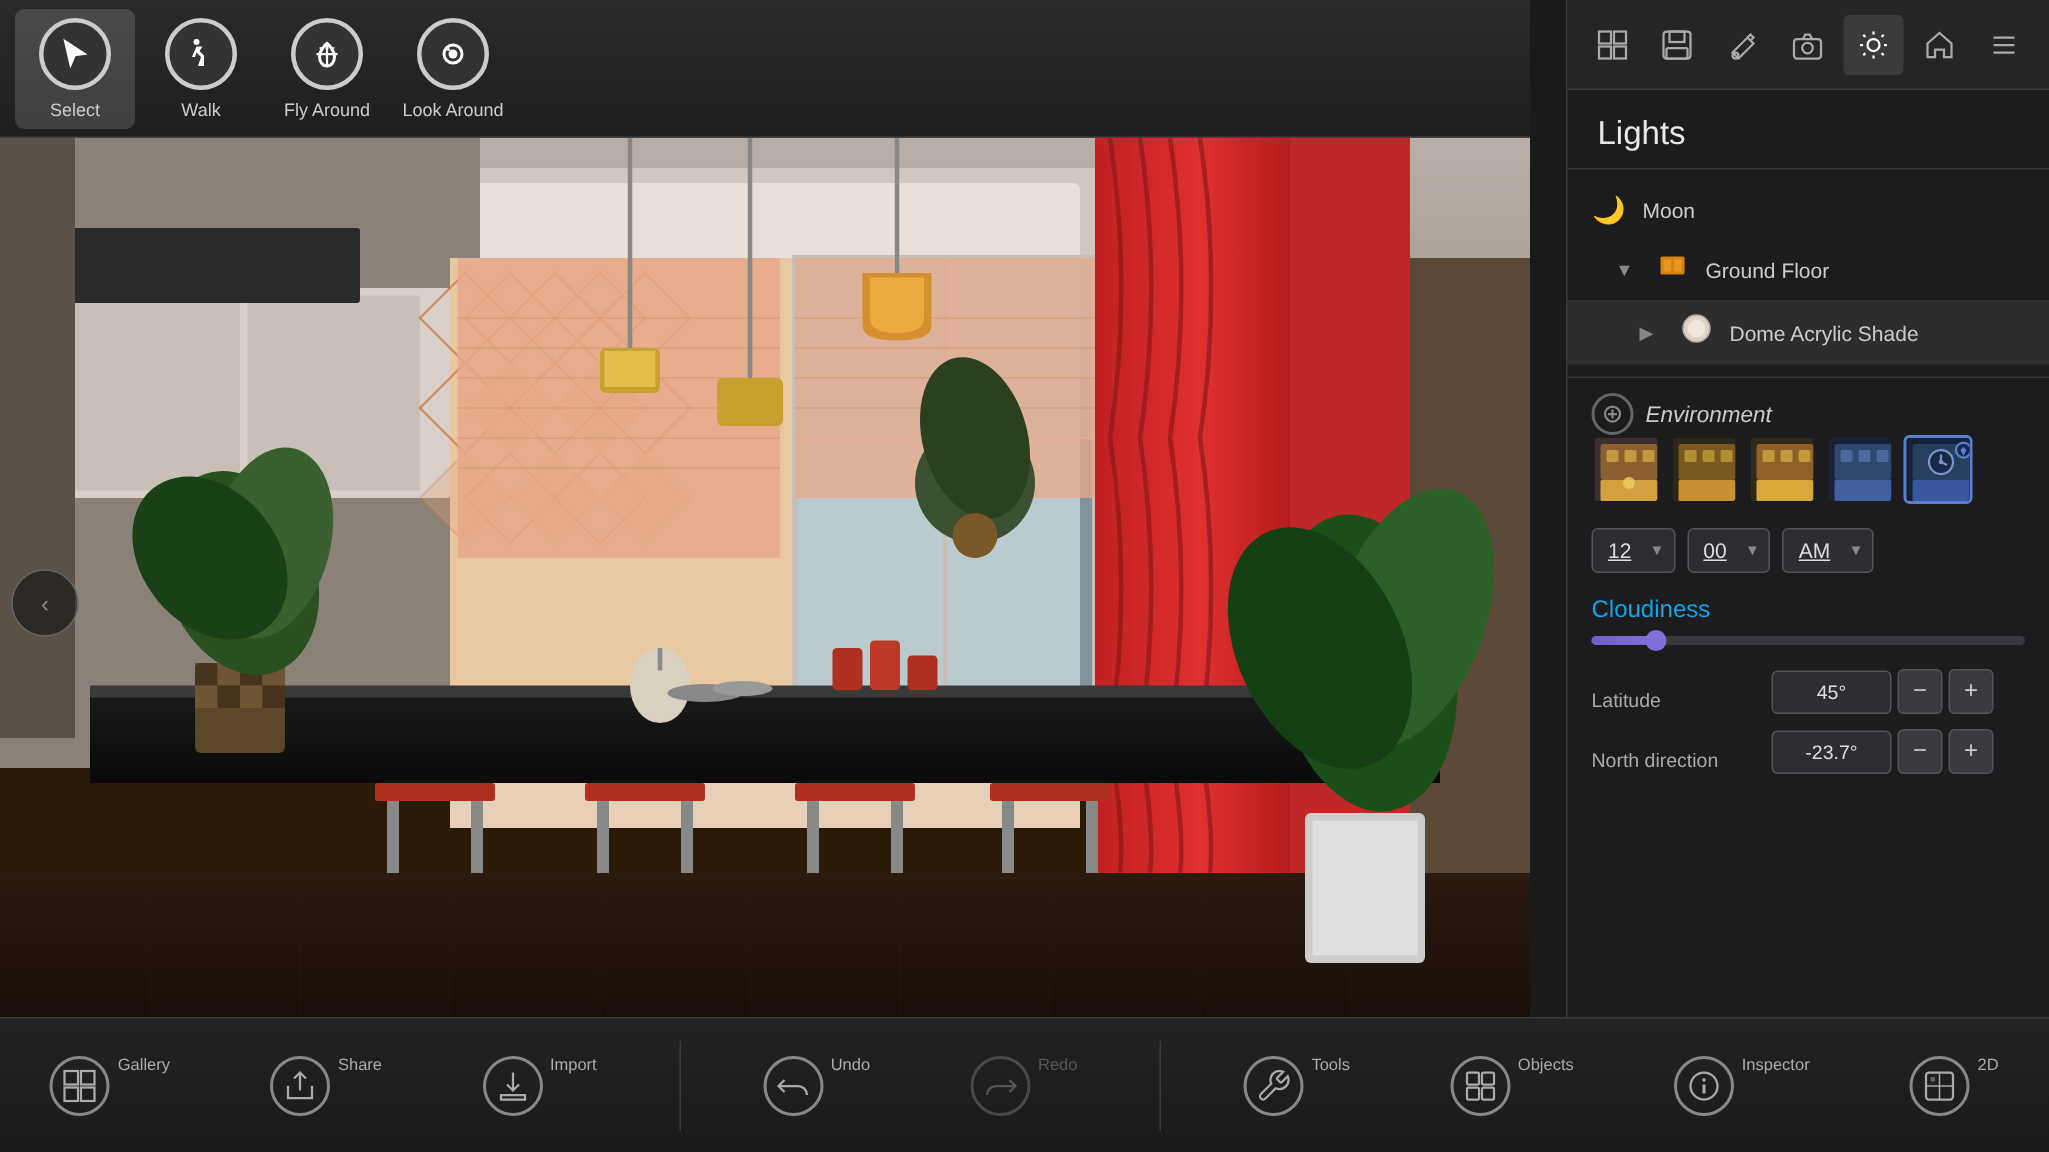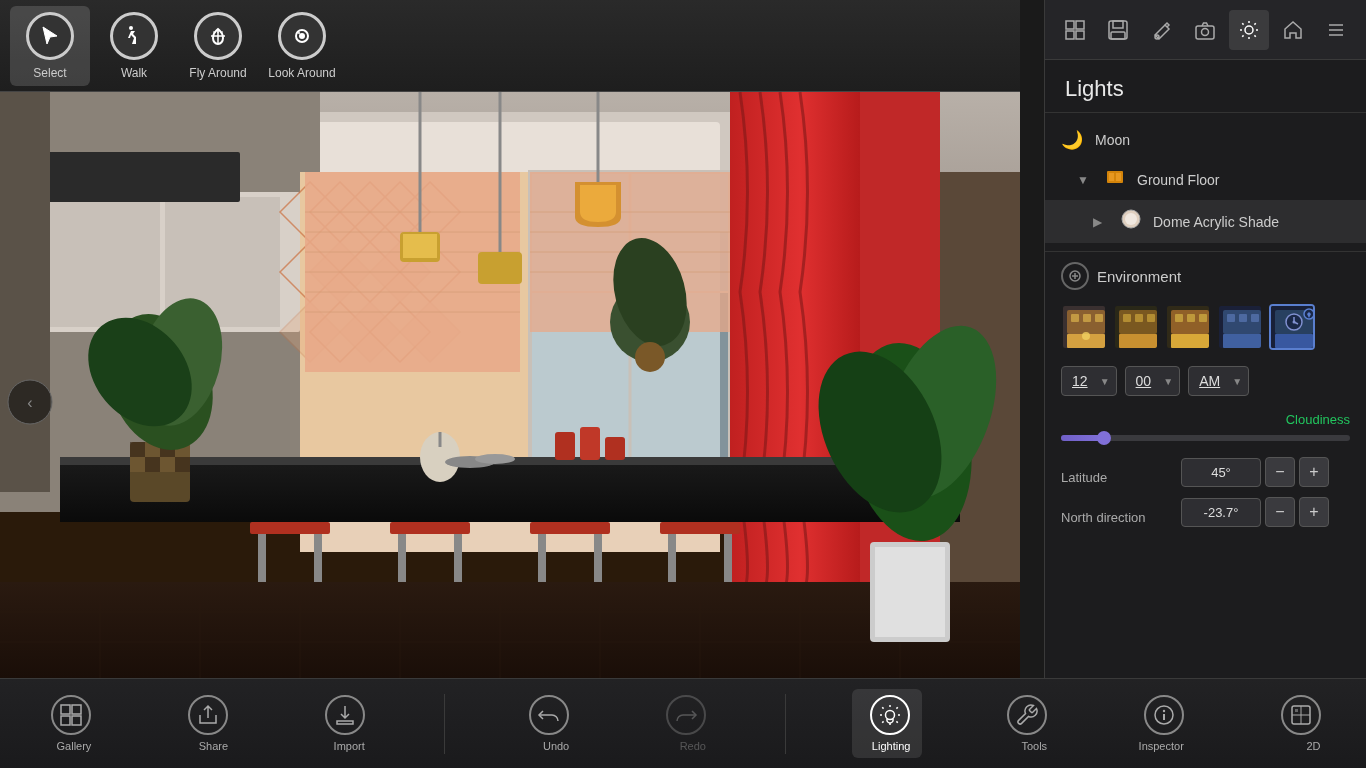--- a/index.html
+++ b/index.html
@@ -146,22 +146,22 @@
     }
 
     
     #environment-section {
       padding: 10px 16px;
     }
     .env-header {
       display: flex;
       align-items: center;
       gap: 8px;
-      margin-bottom: 14px;
       cursor: pointer;
+      font-style: italic;
     }
     .env-header-circle {
       width: 28px;
       height: 28px;
       border-radius: 50%;
       border: 2px solid #666;
       display: flex;
       align-items: center;
       justify-content: center;
       font-size: 14px;
@@ -214,24 +214,23 @@
       right: 6px;
       font-size: 10px;
       color: #888;
     }
 
     
     .cloudiness-section {
       margin-bottom: 16px;
     }
     .cloudiness-label {
-      font-size: 13px;
-      color: #22c55e;
+      font-size: 16px;
+      color: #0ea5e9;
       margin-bottom: 8px;
-      text-align: right;
     }
     .slider-track {
       width: 100%;
       height: 6px;
       background: #3a3a3e;
       border-radius: 3px;
       position: relative;
       cursor: pointer;
     }
     .slider-fill {
@@ -298,22 +297,22 @@
       height: 90px;
       background: linear-gradient(to bottom, #222224, #1a1a1c);
       display: flex;
       align-items: center;
       justify-content: space-around;
       border-top: 1px solid #3a3a3a;
       z-index: 10;
     }
     .bottom-btn {
       display: flex;
-      flex-direction: column;
-      align-items: flex-end;
+      flex-direction: row;
+      align-items: flex-start;
       justify-content: center;
       gap: 5px;
       cursor: pointer;
       padding: 6px 12px;
       border-radius: 6px;
       min-width: 70px;
     }
     .bottom-btn.active { background: rgba(255,255,255,0.1); }
     .bottom-btn .btn-icon {
       width: 40px;
@@ -828,40 +827,41 @@
       <svg width="24" height="24" viewBox="0 0 24 24" fill="none">
         <path d="M18 8L22 12L18 16" stroke="#aaa" stroke-width="1.5"></path>
         <path d="M22 12H9C5.7 12 3 14.7 3 18" stroke="#aaa" stroke-width="1.5" fill="none"></path>
       </svg>
     </div>
     <span>Redo</span>
   </div>
 
   <div class="bottom-separator"></div>
 
-  <div class="bottom-btn active">
-    <div class="btn-icon" style="border-color: #fff;">
-      <svg width="24" height="24" viewBox="0 0 24 24" fill="none">
-        <path d="M12 2V4M12 20V22M4 12H2M22 12H20M5.6 5.6L4.2 4.2M18.4 5.6L19.8 4.2M5.6 18.4L4.2 19.8M18.4 18.4L19.8 19.8" stroke="#fff" stroke-width="1.5"></path>
-        <circle cx="12" cy="12" r="4.5" stroke="#fff" stroke-width="1.5" fill="none"></circle>
-        <path d="M9 16L9 18C9 18 10 20 12 20C14 20 15 18 15 18L15 16" stroke="#fff" stroke-width="1.5"></path>
-      </svg>
-    </div>
-    <span>Lighting</span>
-  </div>
 
   <div class="bottom-btn">
     <div class="btn-icon">
       <svg width="24" height="24" viewBox="0 0 24 24" fill="none">
         <path d="M14.7 6.3a1 1 0 0 0 0 1.4l1.6 1.6a1 1 0 0 0 1.4 0l3.77-3.77a6 6 0 0 1-7.94 7.94l-6.91 6.91a2.12 2.12 0 0 1-3-3l6.91-6.91a6 6 0 0 1 7.94-7.94l-3.76 3.76z" stroke="#aaa" stroke-width="1.5" fill="none"></path>
       </svg>
     </div>
     <span>Tools</span>
   </div>
 
+  <div class="bottom-btn">
+    <div class="btn-icon">
+      <svg width="24" height="24" viewBox="0 0 24 24" fill="none">
+        <rect x="3" y="3" width="8" height="8" stroke="#aaa" stroke-width="1.5" fill="none" rx="1"></rect>
+        <rect x="13" y="3" width="8" height="8" stroke="#aaa" stroke-width="1.5" fill="none" rx="1"></rect>
+        <rect x="3" y="13" width="8" height="8" stroke="#aaa" stroke-width="1.5" fill="none" rx="1"></rect>
+        <rect x="13" y="13" width="8" height="8" stroke="#aaa" stroke-width="1.5" fill="none" rx="1"></rect>
+      </svg>
+    </div>
+    <span>Objects</span>
+  </div>
 
 
   <div class="bottom-btn">
     <div class="btn-icon">
       <svg width="24" height="24" viewBox="0 0 24 24" fill="none">
         <circle cx="12" cy="12" r="9" stroke="#aaa" stroke-width="1.5" fill="none"></circle>
         <line x1="12" y1="11" x2="12" y2="17" stroke="#aaa" stroke-width="2"></line>
         <circle cx="12" cy="8" r="1.2" fill="#aaa"></circle>
       </svg>
     </div>

